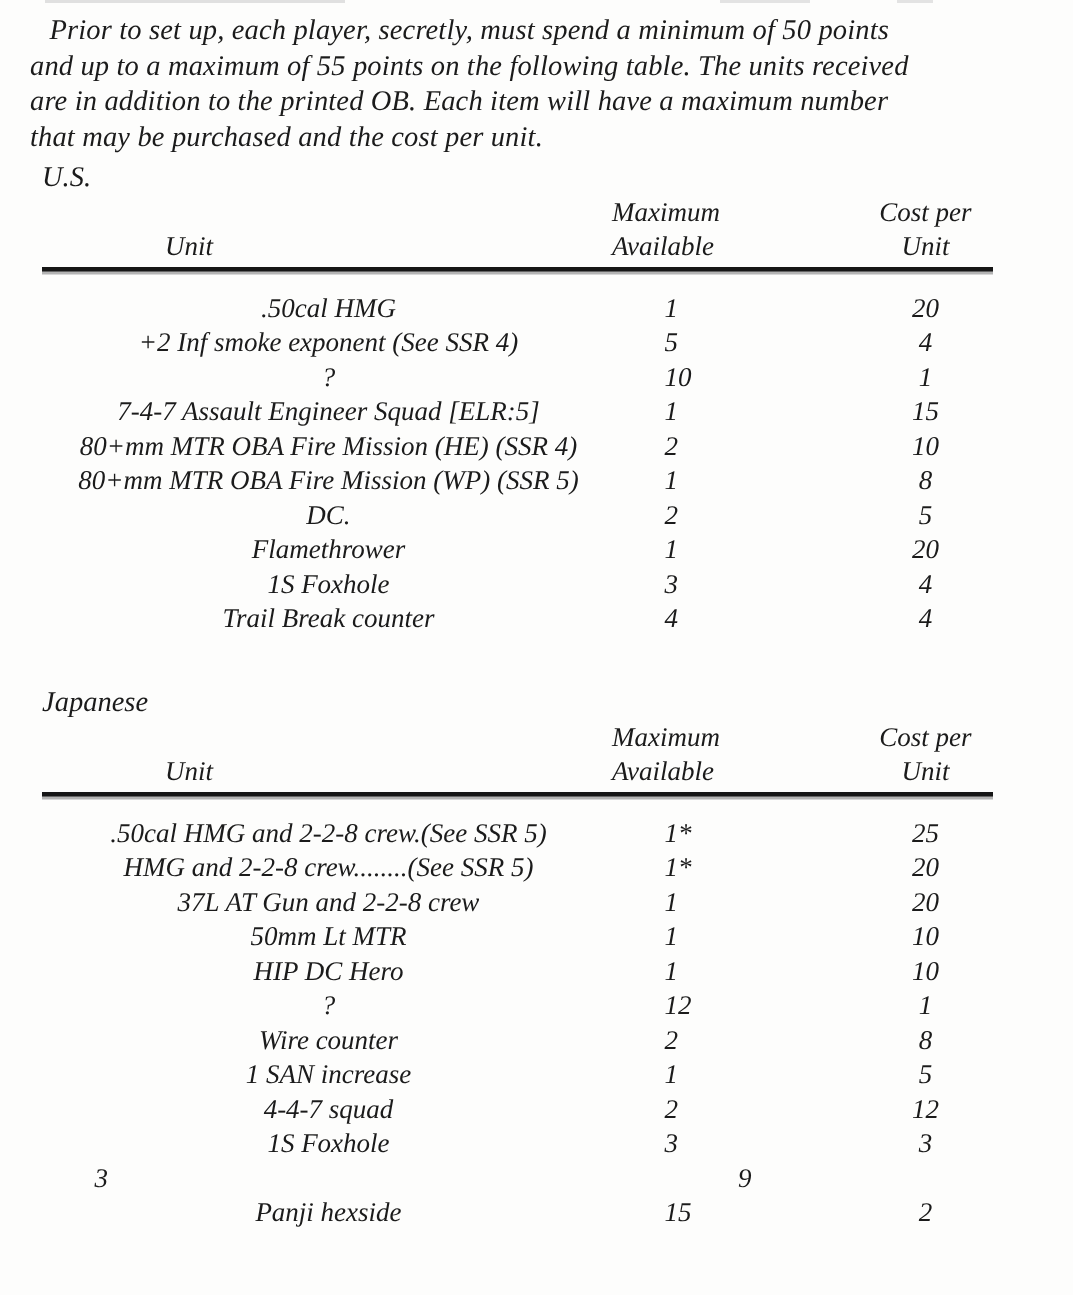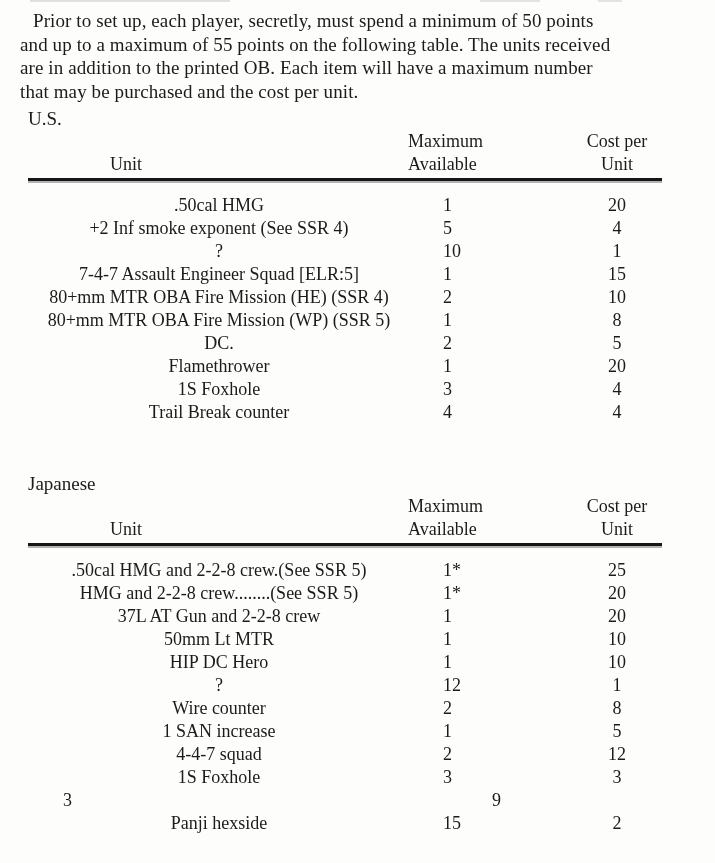--- a/index.html
+++ b/index.html
@@ -10,20 +10,21 @@
     overflow: hidden;
     background: #fdfdfc;
     font-family: "Liberation Serif", "DejaVu Serif", serif;
     color: #1b1b1b;
   }
   .page {
     position: relative;
     width: 715px;
     height: 673px;
     background: #fdfdfc;
+    font-style: italic;
   }
   
   .scan-mark {
     position: absolute;
     background: #c9c9c9;
   }
   .scan-mark.m1 { left: 30px;  top: 0; width: 200px; height: 2px; opacity:.55; }
   .scan-mark.m2 { left: 480px; top: 0; width: 60px;  height: 2px; opacity:.5;  }
   .scan-mark.m3 { left: 598px; top: 0; width: 24px;  height: 2px; opacity:.5;  }
 
@@ -38,21 +39,21 @@
     font-size: 19px;
     line-height: 23.5px;
     padding-left: 20px;
     padding-right: 60px;
     letter-spacing: 0.1px;
   }
   .intro .line:first-child { text-indent: 13px; }
 
   .section { margin-left: 28px; width: 634px; }
   .section.us { margin-top: 4px; }
-  .section.japanese { margin-top: 48px; }
+  .section.japanese { margin-top: 33px; }
 
   .section-label {
     font-size: 19px;
     line-height: 23px;
     height: 23px;
   }
 
   .head-grid {
     display: grid;
     grid-template-columns: 380px 80px 174px;

